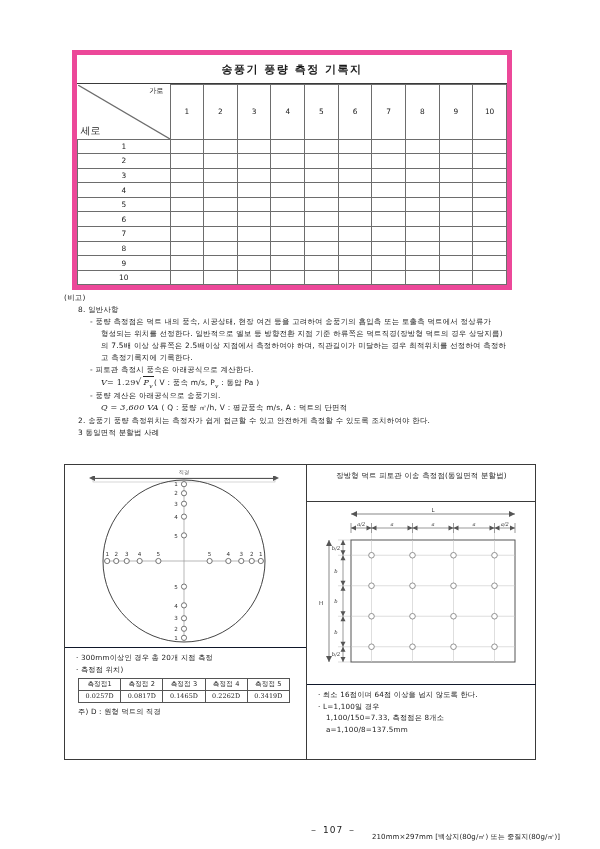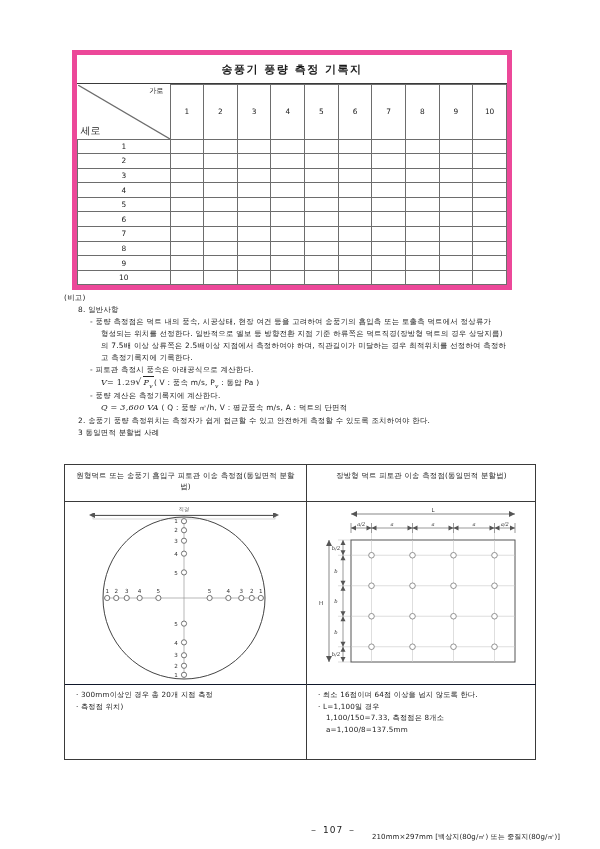--- a/index.html
+++ b/index.html
@@ -425,33 +425,32 @@
   <div class="l0">(비고)</div>
   <div class="l1">8. 일반사항</div>
   <div class="l2">- 풍량  측정점은  덕트  내의  풍속,  시공상태,  현장  여건  등을  고려하여  송풍기의  흡입측  또는  토출측  덕트에서  정상류가</div>
   <div class="l3">형성되는  위치를  선정한다.  일반적으로  엘보  등  방향전환  지점  기준  하류쪽은  덕트직경(장방형  덕트의  경우  상당지름)</div>
   <div class="l3">의  7.5배  이상  상류쪽은  2.5배이상  지점에서  측정하여야  하며,  직관길이가  미달하는  경우  최적위치를  선정하여  측정하</div>
   <div class="l3">고  측정기록지에  기록한다.</div>
   <div class="l2">- 피토관  측정시  풍속은  아래공식으로  계산한다.</div>
   <div class="l3 formula">
     <span class="up" style="font-style:italic">V</span><span class="up">= 1.29</span><span class="sqrt-wrap"><span class="sqrt-bar"><span>P</span><sub class="pv">v</sub></span></span><span class="up" style="font-size:7.4px;font-family:'DejaVu Sans',sans-serif">( V : 풍속  m/s,   P</span><sub class="pv">v</sub><span class="up" style="font-size:7.4px;font-family:'DejaVu Sans',sans-serif"> : 동압  Pa )</span>
   </div>
-  <div class="l2">- 풍량  계산은  측정기록지에  계산한다.</div>
+  <div class="l2">- 풍량  계산은  아래공식으로  송풍기의.</div>
   <div class="l3 formula">
     <span>Q = 3,600 VA</span>
     <span style="font-size:7.4px;font-family:'DejaVu Sans',sans-serif;font-style:normal">( Q : 풍량  ㎥/h,  V : 평균풍속  m/s,  A : 덕트의  단면적</span>
   </div>
   <div class="l1">2. 송풍기  풍량  측정위치는  측정자가  쉽게  접근할  수  있고  안전하게  측정할  수  있도록  조치하여야  한다.</div>
   <div class="l1">3 동일면적  분할법  사례</div>
 </div>
 
 <div class="panel">
 
   <div class="panel-col left">
-    <div class="panel-head">원형덕트 또는 송풍기 흡입구 피토관 이송 측정점(동일면적 분할법)</div>
     <div class="panel-fig">
       <div class="circ-dim">
         <div class="cap-l"></div>
         <div class="bar"></div>
         <div class="cap-r"></div>
         <div class="lbl">직경</div>
       </div>
       <svg class="circle-svg" width="241" height="182">
         <rect x="28" y="13" width="182" height="4" fill="none" stroke="#bbb" stroke-width="0.6"></rect>
         <circle cx="119" cy="96" r="81" fill="none" stroke="#444" stroke-width="1"></circle>
@@ -497,20 +496,39 @@
             <circle cx="163.35559999999998" cy="96" r="2.6" fill="#fff" stroke="#555" stroke-width="0.8"></circle>
             <text x="163.35559999999998" y="91" font-size="5.6" fill="#333" text-anchor="middle" font-family="DejaVu Sans, sans-serif">4</text>
             <circle cx="144.6122" cy="96" r="2.6" fill="#fff" stroke="#555" stroke-width="0.8"></circle>
             <text x="144.6122" y="91" font-size="5.6" fill="#333" text-anchor="middle" font-family="DejaVu Sans, sans-serif">5</text>
           </g>
       </svg>
     </div>
     <div class="panel-foot">
       <div class="bullet">· 300mm이상인  경우  총  20개  지점  측정</div>
       <div class="bullet">· 측정점  위치)</div>
+      <table class="mtable">
+        <tbody id="mtable-body">
+            <tr>
+              <td>측정점1</td>
+              <td>측정점 2</td>
+              <td>측정점 3</td>
+              <td>측정점 4</td>
+              <td>측정점 5</td>
+            </tr>
+            <tr>
+              <td class="val">0.0257D</td>
+              <td class="val">0.0817D</td>
+              <td class="val">0.1465D</td>
+              <td class="val">0.2262D</td>
+              <td class="val">0.3419D</td>
+            </tr>
+          </tbody>
+      </table>
+      <div class="note-d"><span>주) D : 원형  덕트의  직경</span></div>
     </div>
   </div>
 
   <div class="panel-col right">
     <div class="panel-head">장방형 덕트 피토관 이송 측정점(동일면적 분할법)</div>
     <div class="panel-fig">
       <svg class="rect-fig-svg" width="229" height="182">
 
         <line x1="44" y1="12" x2="208" y2="12" stroke="#555" stroke-width="0.7"></line>
         <polygon points="44,12 50,9 50,15" fill="#555"></polygon>

